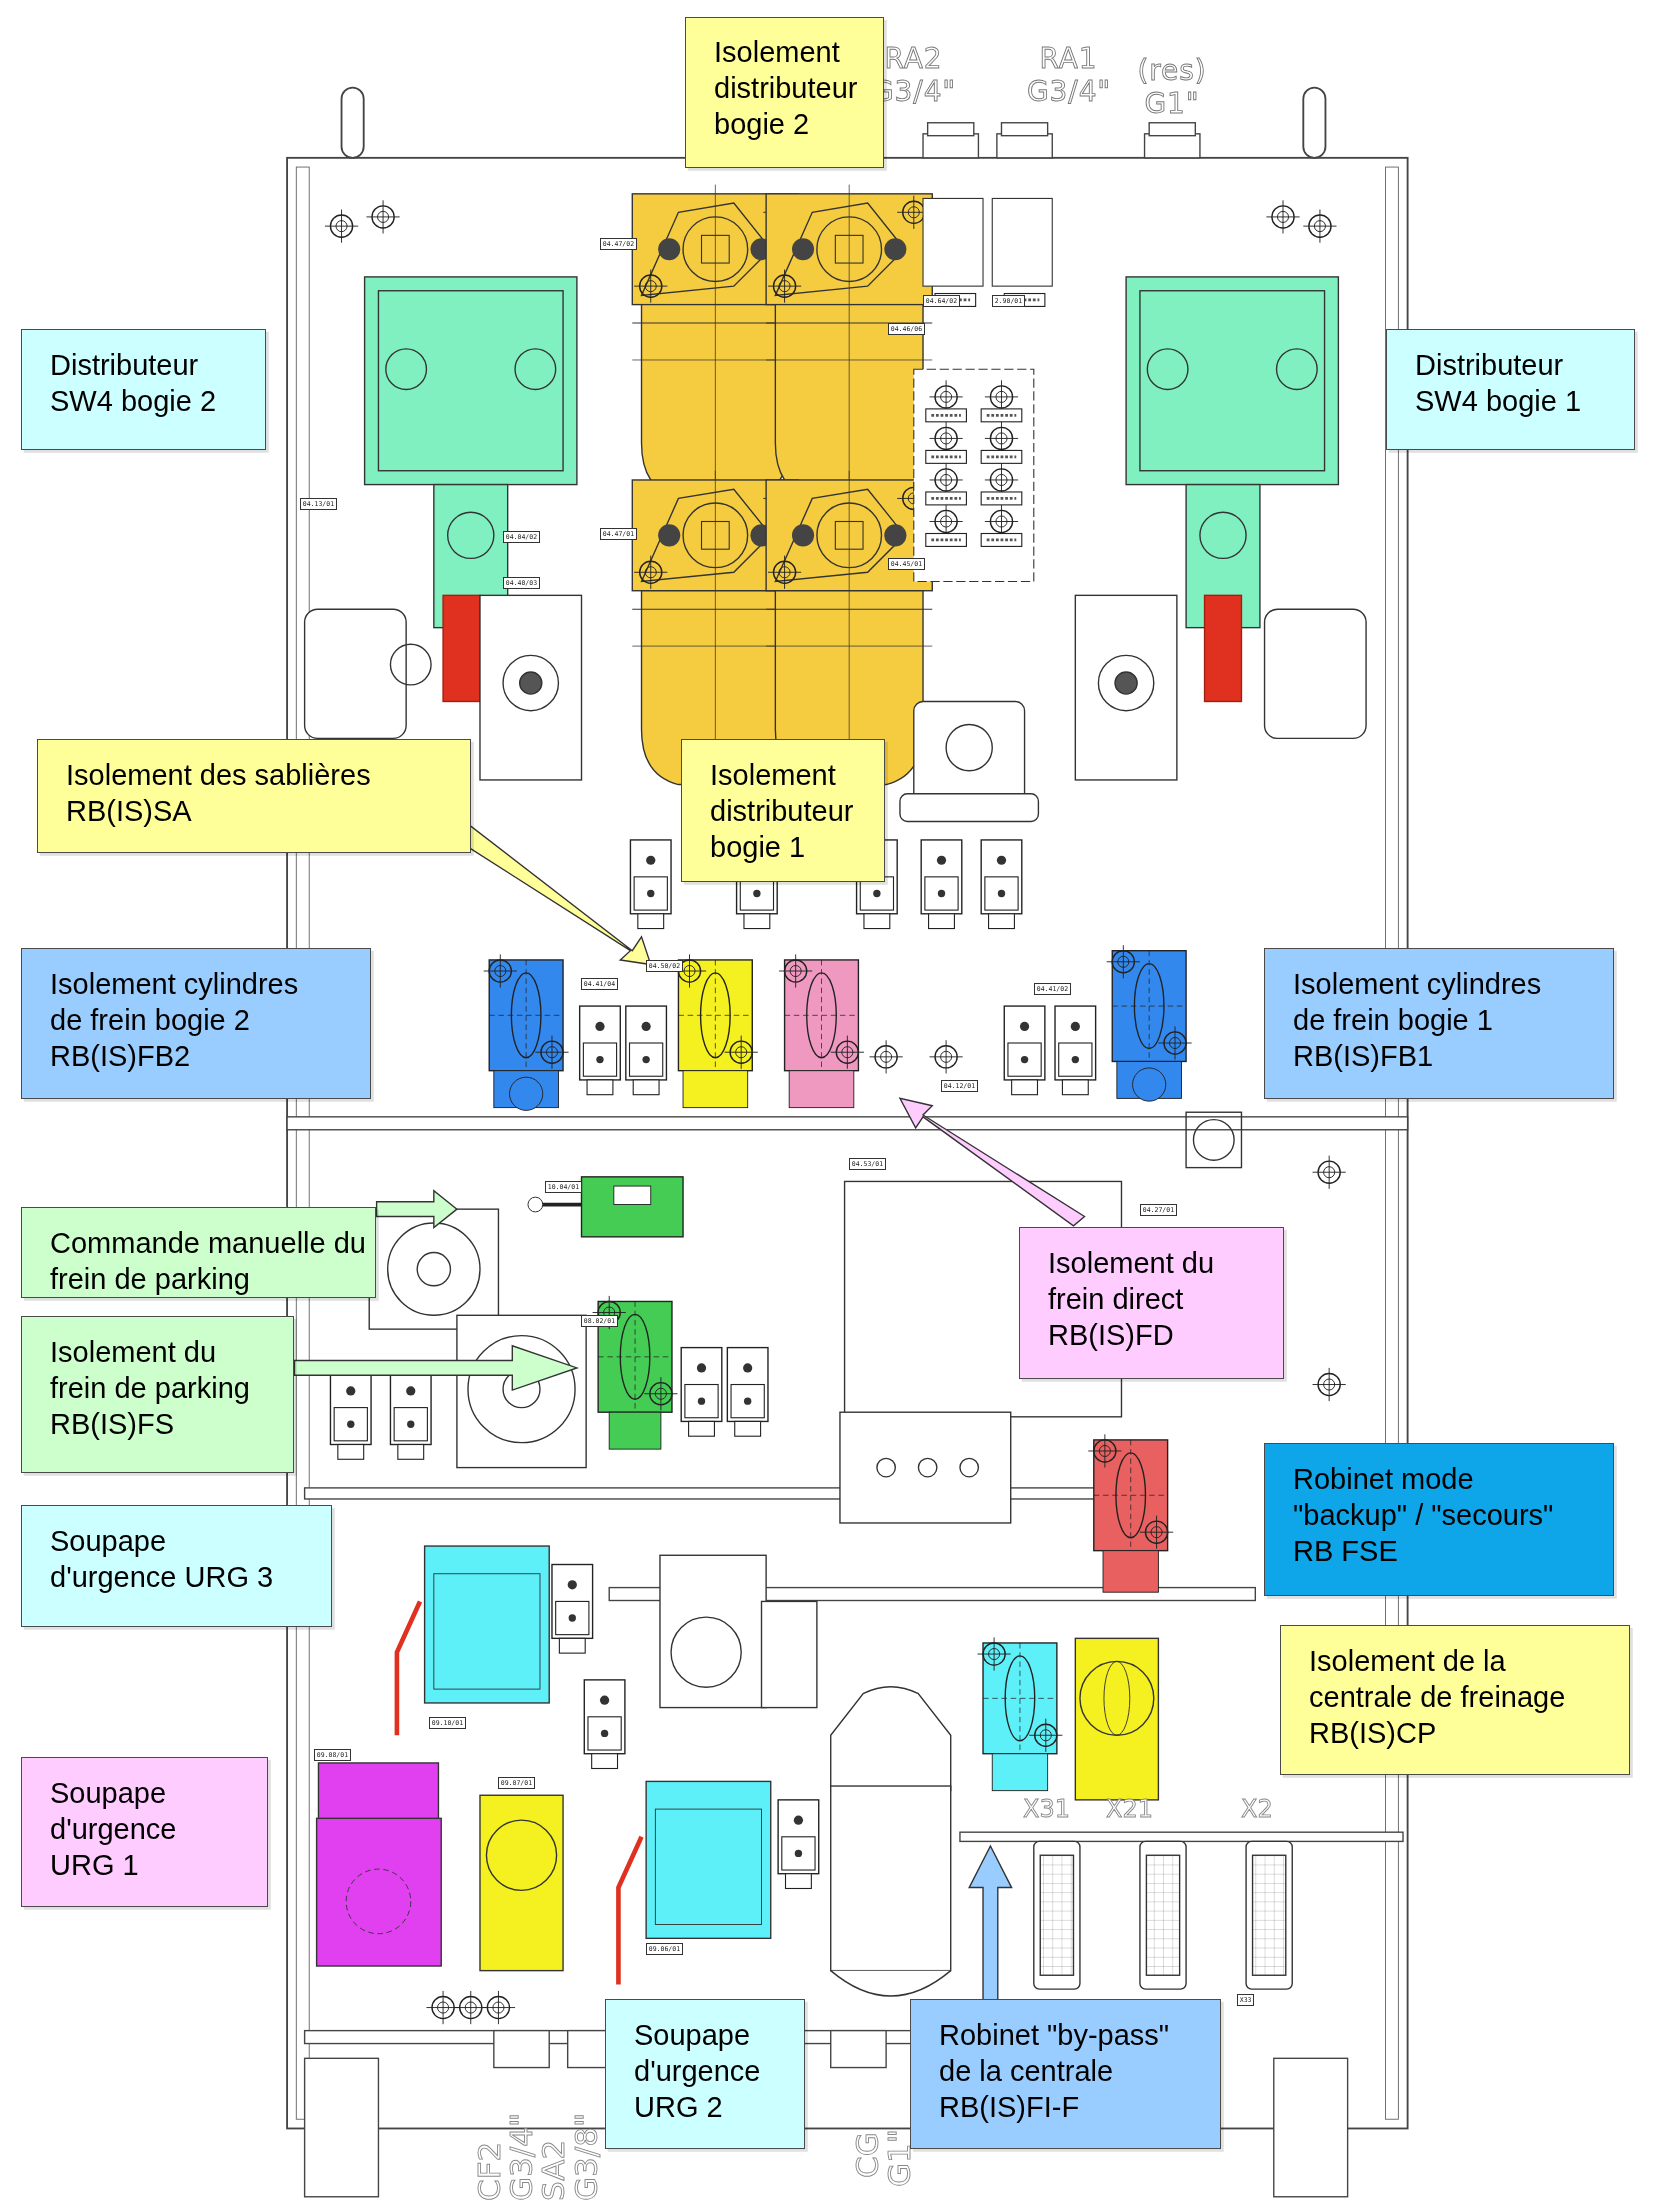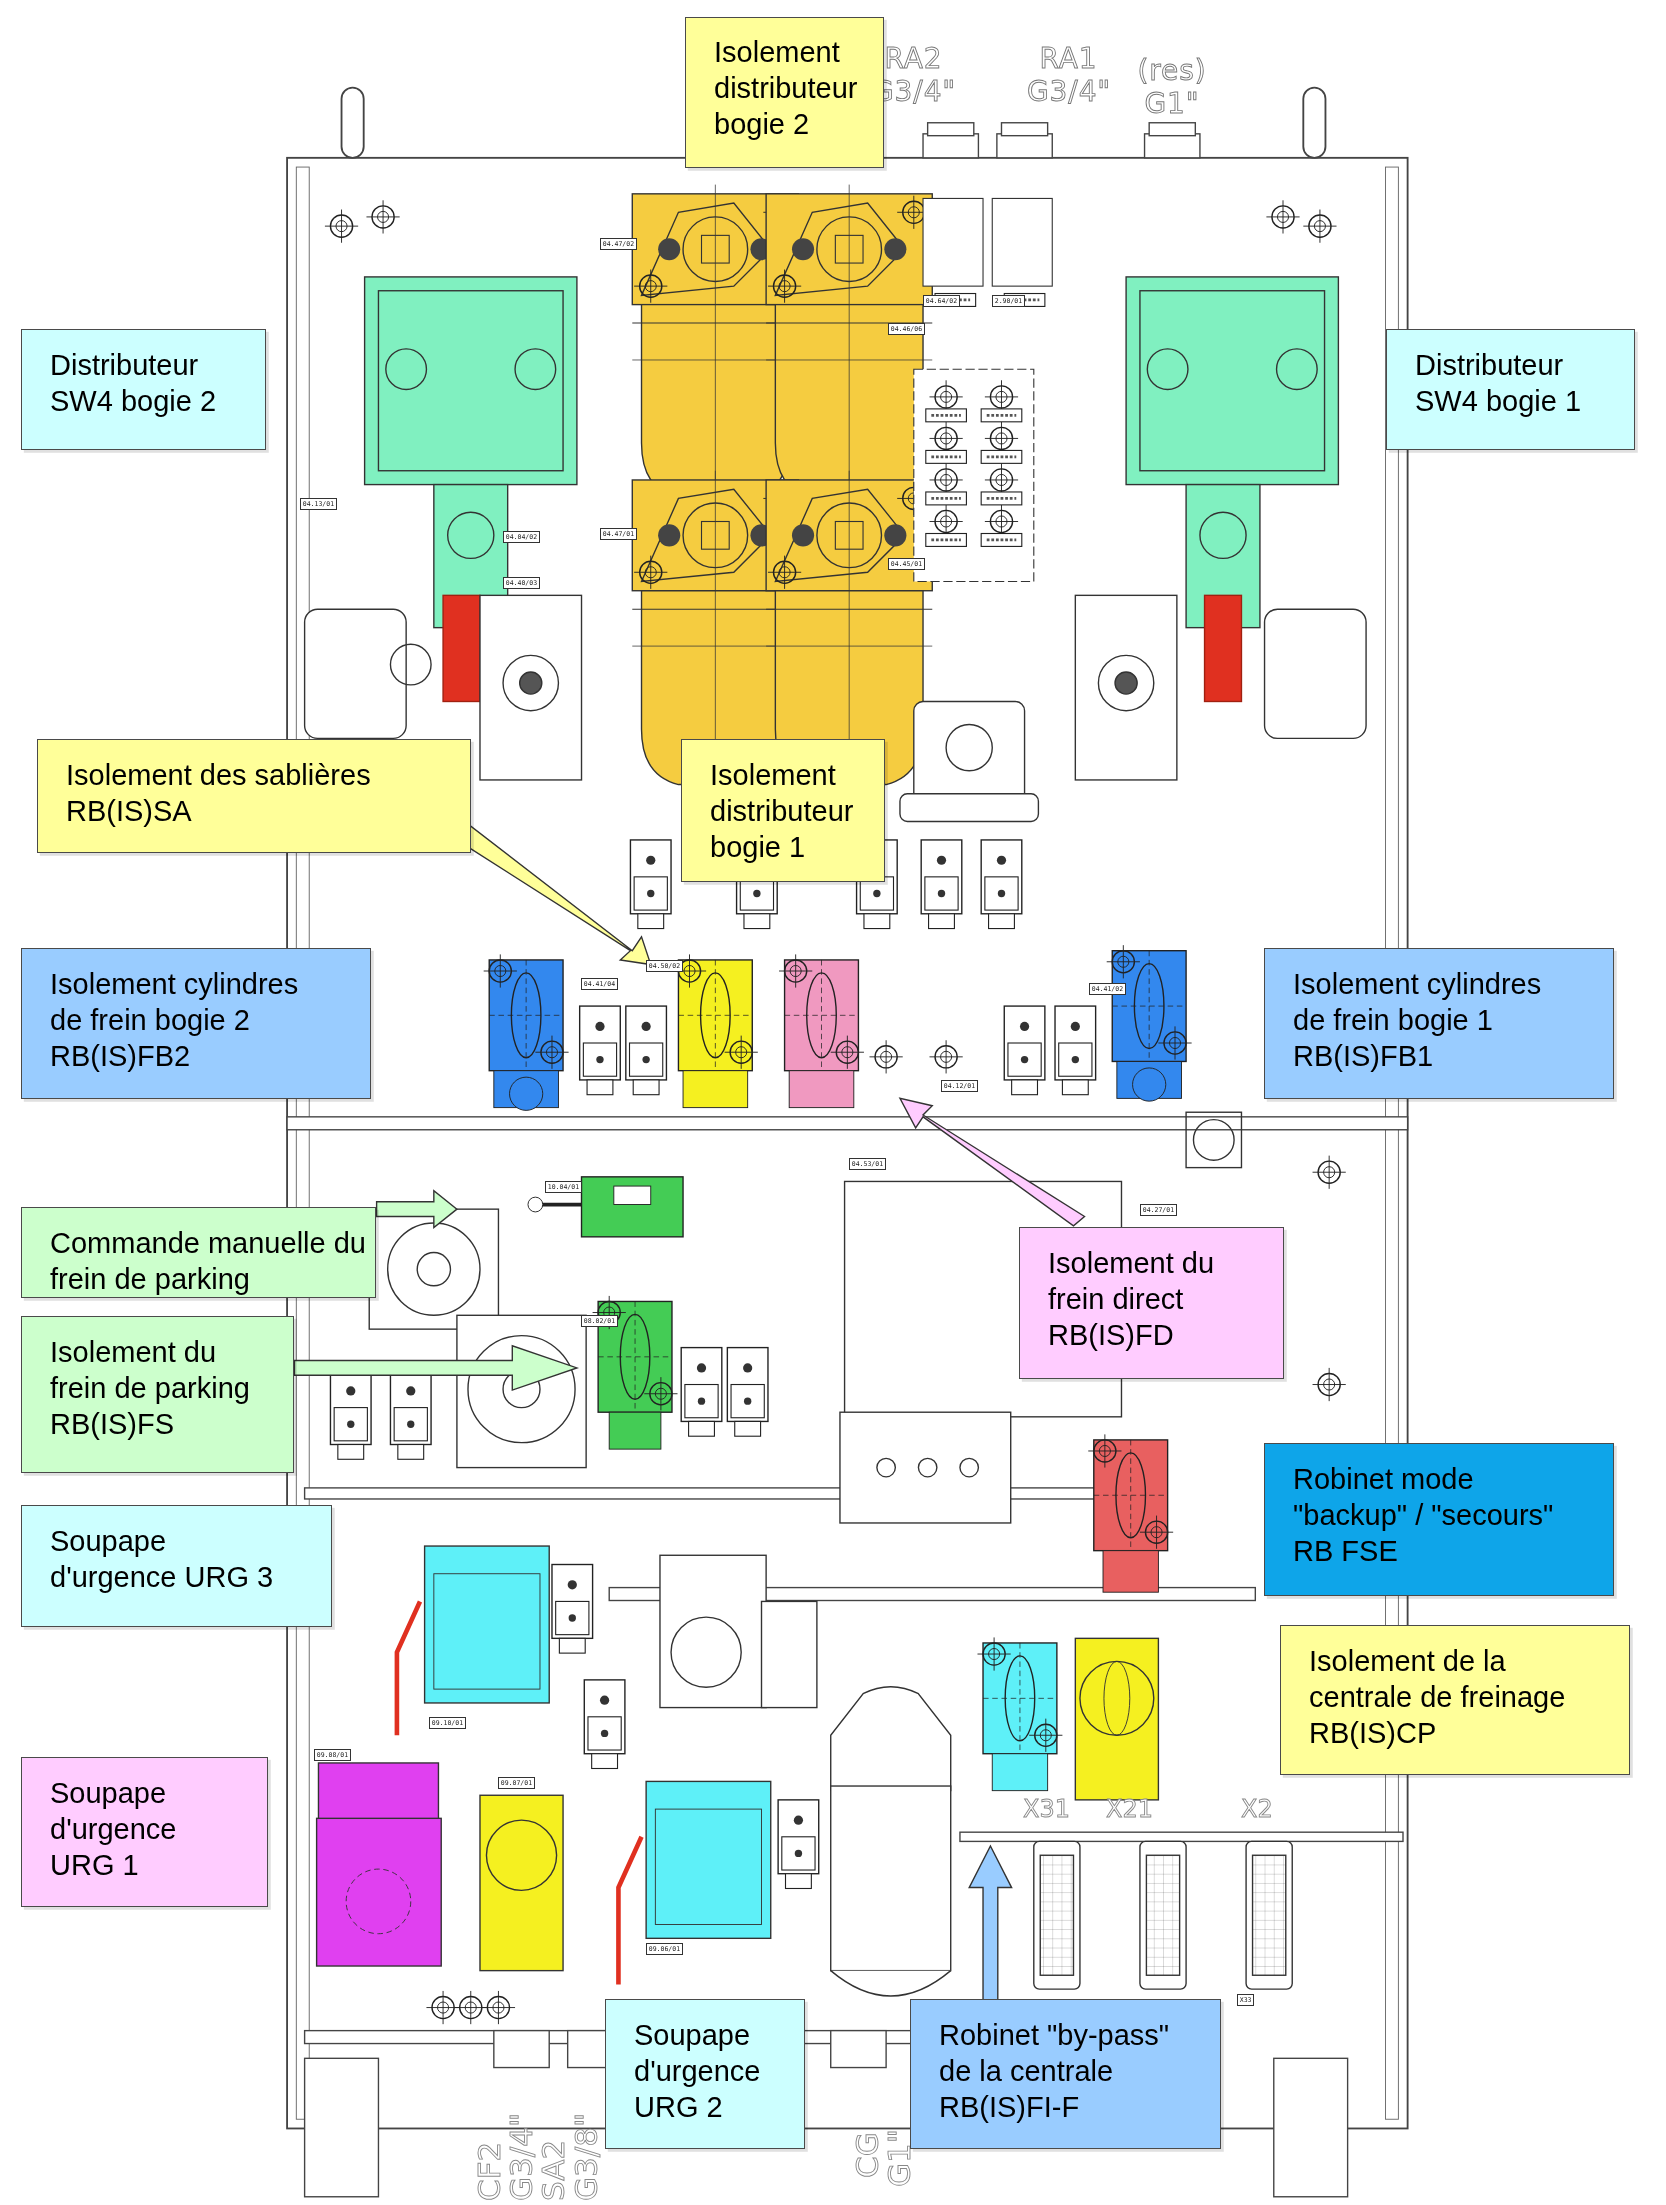--- a/index.html
+++ b/index.html
@@ -355,21 +355,21 @@
 <div class="partlbl" style="left:923px;top:295px;">04.64/02</div>
 <div class="partlbl" style="left:992px;top:295px;">2.90/01</div>
 <div class="partlbl" style="left:888px;top:323px;">04.46/06</div>
 <div class="partlbl" style="left:888px;top:558px;">04.45/01</div>
 <div class="partlbl" style="left:300px;top:498px;">04.13/01</div>
 <div class="partlbl" style="left:503px;top:531px;">04.04/02</div>
 <div class="partlbl" style="left:503px;top:577px;">04.40/03</div>
 <div class="partlbl" style="left:941px;top:1080px;">04.12/01</div>
 <div class="partlbl" style="left:646px;top:960px;">04.50/02</div>
 <div class="partlbl" style="left:581px;top:978px;">04.41/04</div>
-<div class="partlbl" style="left:1089px;top:983px;">04.41/02</div>
+<div class="partlbl" style="left:1034px;top:983px;">04.41/02</div>
 <div class="partlbl" style="left:1140px;top:1204px;">04.27/01</div>
 <div class="partlbl" style="left:849px;top:1158px;">04.53/01</div>
 <div class="partlbl" style="left:545px;top:1181px;">10.04/01</div>
 <div class="partlbl" style="left:581px;top:1315px;">08.02/01</div>
 <div class="partlbl" style="left:429px;top:1717px;">09.10/01</div>
 <div class="partlbl" style="left:314px;top:1749px;">09.08/01</div>
 <div class="partlbl" style="left:498px;top:1777px;">09.07/01</div>
 <div class="partlbl" style="left:646px;top:1943px;">09.06/01</div>
 <div class="partlbl" style="left:1237px;top:1994px;">X33</div>
 

